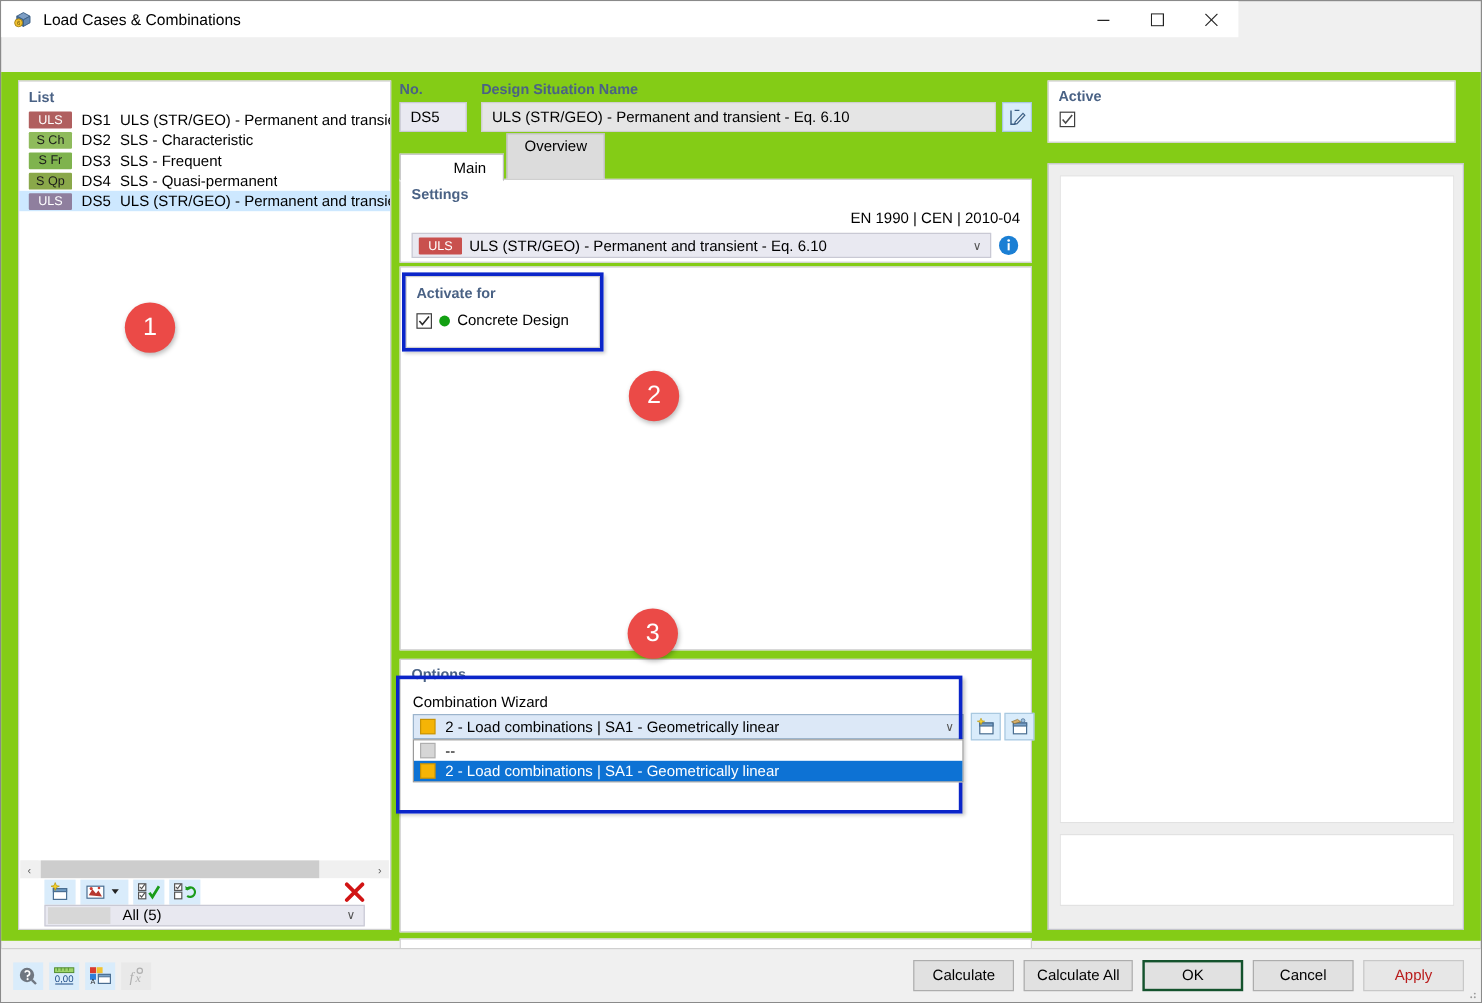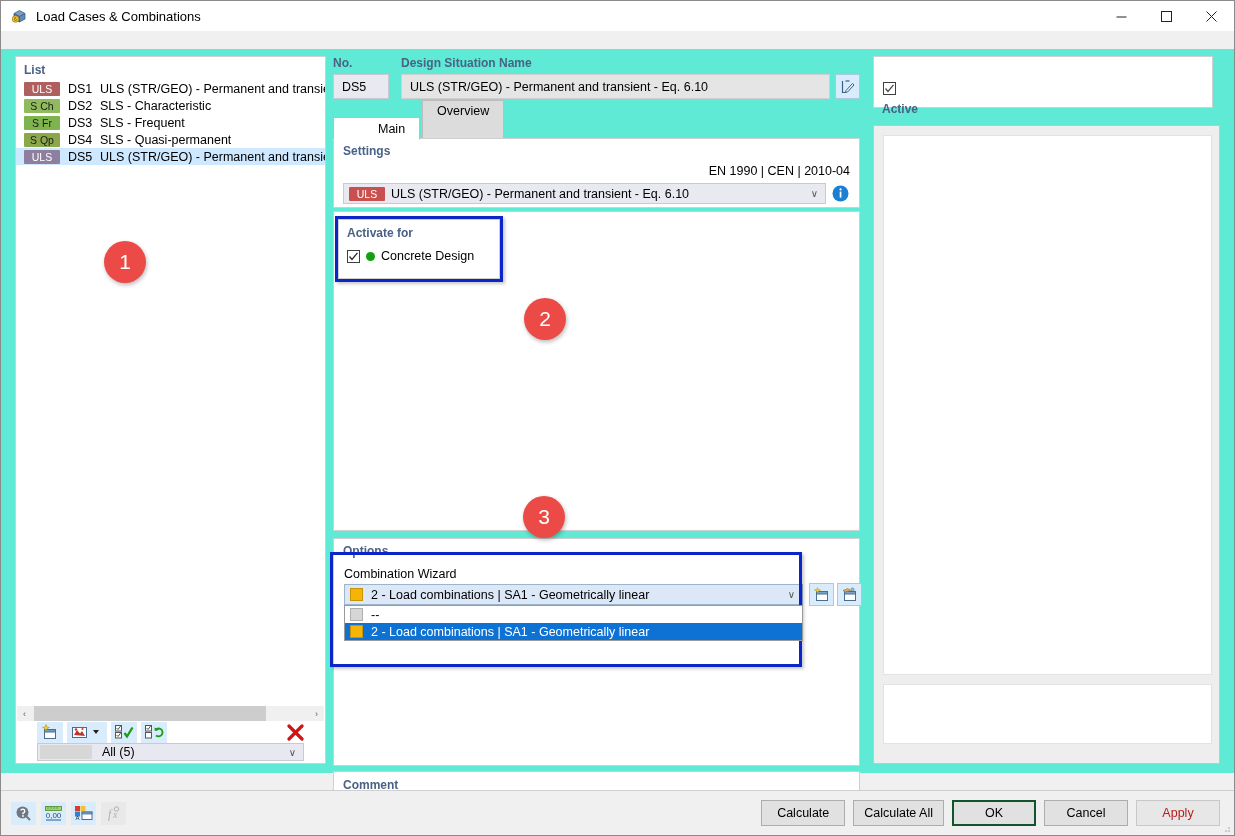--- a/index.html
+++ b/index.html
@@ -14,21 +14,21 @@
   }
   #app {
     position: relative;
     width: 1235px; height: 836px;
     background: #f0f0f0;
     border: 1px solid #8a8a8a;
   }
 
   
   .titlebar {
-    position: absolute; left: 0; top: 0; width: 1233px; height: 30px;
+    position: absolute; left: 0; top: 0; width: 1031px; height: 30px;
     background: #ffffff;
     display: flex; align-items: center;
   }
   .title-icon {
     width: 17px; height: 17px; margin-left: 10px; margin-right: 8px;
     flex: 0 0 auto; position: relative;
   }
   .title-text { font-size: 13px; color: #000; }
   .win-btns { margin-left: auto; display: flex; height: 30px; }
   .win-btn {
@@ -56,22 +56,22 @@
     background: #ffffff;
     border: 1px solid #d4d4d4;
     border-bottom: 1px solid #ffffff;
     height: 26px; line-height: 25px;
     position: relative; z-index: 3;
     margin-bottom: -1px;
   }
 
   
   .content {
-    position: absolute; left: 0; top: 48px; width: 1233px; height: 724px;
-    background: #5eead4;
+    position: absolute; left: 0; top: 59px; width: 1233px; height: 724px;
+    background: #84cc16;
   }
 
   
   .list-panel {
     position: absolute; left: 14px; top: 7px; width: 311px; height: 708px;
     background: #ffffff;
     border: 1px solid #cfcfcf;
   }
   .panel-legend {
     position: absolute; font-size: 12px; font-weight: bold; color: #4a6285;
@@ -251,21 +251,21 @@
     background: #efefef; border: 1px solid #c4c4c4;
     display: flex; align-items: center; justify-content: center;
   }
 
   
   .right-col { position: absolute; left: 872px; top: 7px; width: 348px; height: 708px; }
   .active-box {
     position: absolute; left: 0; top: 0; width: 340px; height: 52px;
     background: #ffffff; border: 1px solid #cfcfcf;
   }
-  .active-legend { left: 8px; top: 5px; margin-top: 40px; }
+  .active-legend { left: 8px; top: 5px; }
   .active-chk { position: absolute; left: 9px; top: 25px; }
   .right-group {
     position: absolute; left: 0; top: 69px; width: 347px; height: 639px;
     border: 1px solid #c4c4cc; background: #eeeeee;
   }
   .right-white-top {
     position: absolute; left: 9px; top: 9px; width: 329px; height: 540px;
     background: #ffffff; border: 1px solid #e2e2e2;
   }
   .right-white-bot {

